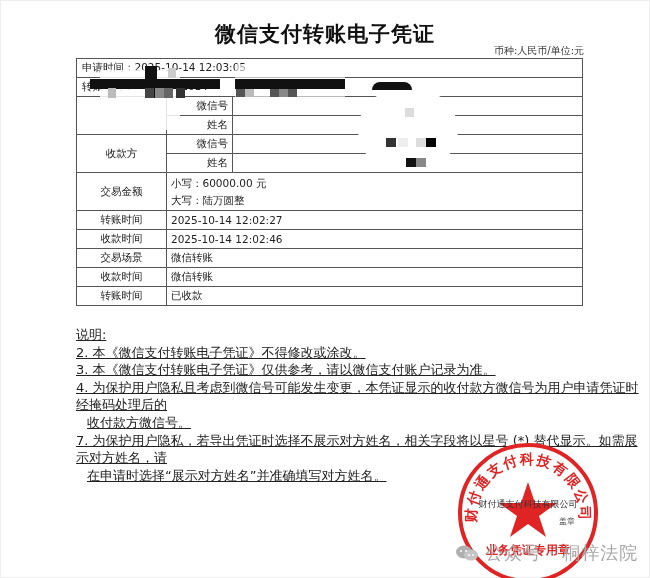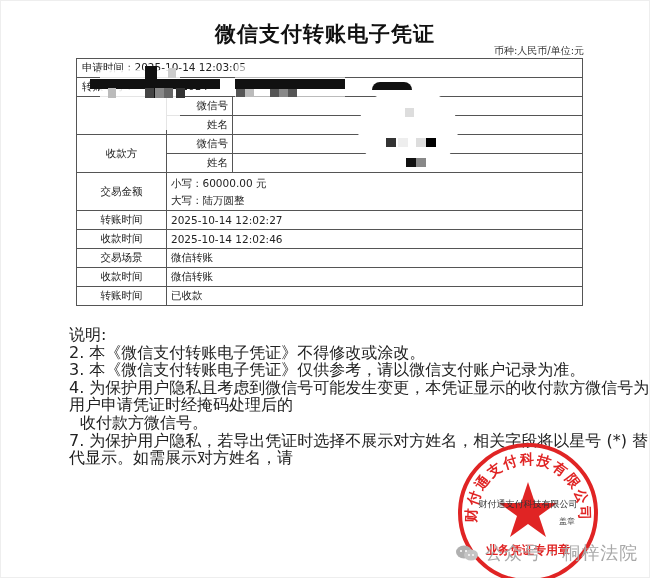--- a/index.html
+++ b/index.html
@@ -30,21 +30,21 @@
   td.lbl { text-align: center; }
   td.sub { text-align: right; }
   td.val { text-align: left; padding-left: 6px; }
   .amount-line { line-height: 17px; }
   .redact {
     position: absolute; background: #111;
   }
   .pix { position: absolute; }
   .blurbox { position: absolute; background: #fff; }
   .notes {
-    position: absolute; left: 69px; top: 326px; font-size: 16px; line-height: 17.6px; color: #222;
+    position: absolute; left: 76px; top: 326px; font-size: 13px; line-height: 17.6px; color: #222; text-decoration: underline;
   }
   .notes .indent { padding-left: 11px; }
   .stamp {
     position: absolute; left: 455px; top: 440px; width: 146px; height: 146px;
   }
   .watermark {
     position: absolute; left: 455px; top: 541px; font-size: 18px; color: #a8a8a8; letter-spacing: 1px;
     display: flex; align-items: center; gap: 6px;
   }
   .wm-icon { width: 24px; height: 18px; }
@@ -150,20 +150,21 @@
   <div class="pix" style="left:416px;top:158px;width:10px;height:9px;background:#888"></div>
 </div>
 
 <div class="notes">
   <div>说明:</div>
   <div>2. 本《微信支付转账电子凭证》不得修改或涂改。</div>
   <div>3. 本《微信支付转账电子凭证》仅供参考，请以微信支付账户记录为准。</div>
   <div>4. 为保护用户隐私且考虑到微信号可能发生变更，本凭证显示的收付款方微信号为用户申请凭证时经掩码处理后的</div>
   <div class="indent">收付款方微信号。</div>
   <div>7. 为保护用户隐私，若导出凭证时选择不展示对方姓名，相关字段将以星号 (*) 替代显示。如需展示对方姓名，请</div>
+  <div class="indent">在申请时选择“展示对方姓名”并准确填写对方姓名。</div>
 </div>
 
 <div class="stamp">
   <svg width="146" height="146" viewBox="0 0 146 146">
     <defs>
       <path id="ringPath" d="M 22 86 A 52 52 0 1 1 124 86"></path>
     </defs>
     <circle cx="73" cy="73" r="68" fill="none" stroke="#e02424" stroke-width="4"></circle>
     <text font-size="14" font-weight="bold" fill="#e02424" letter-spacing="2" font-family="DejaVu Sans, sans-serif">
       <textPath href="#ringPath" startOffset="50%" text-anchor="middle">财付通支付科技有限公司</textPath>

